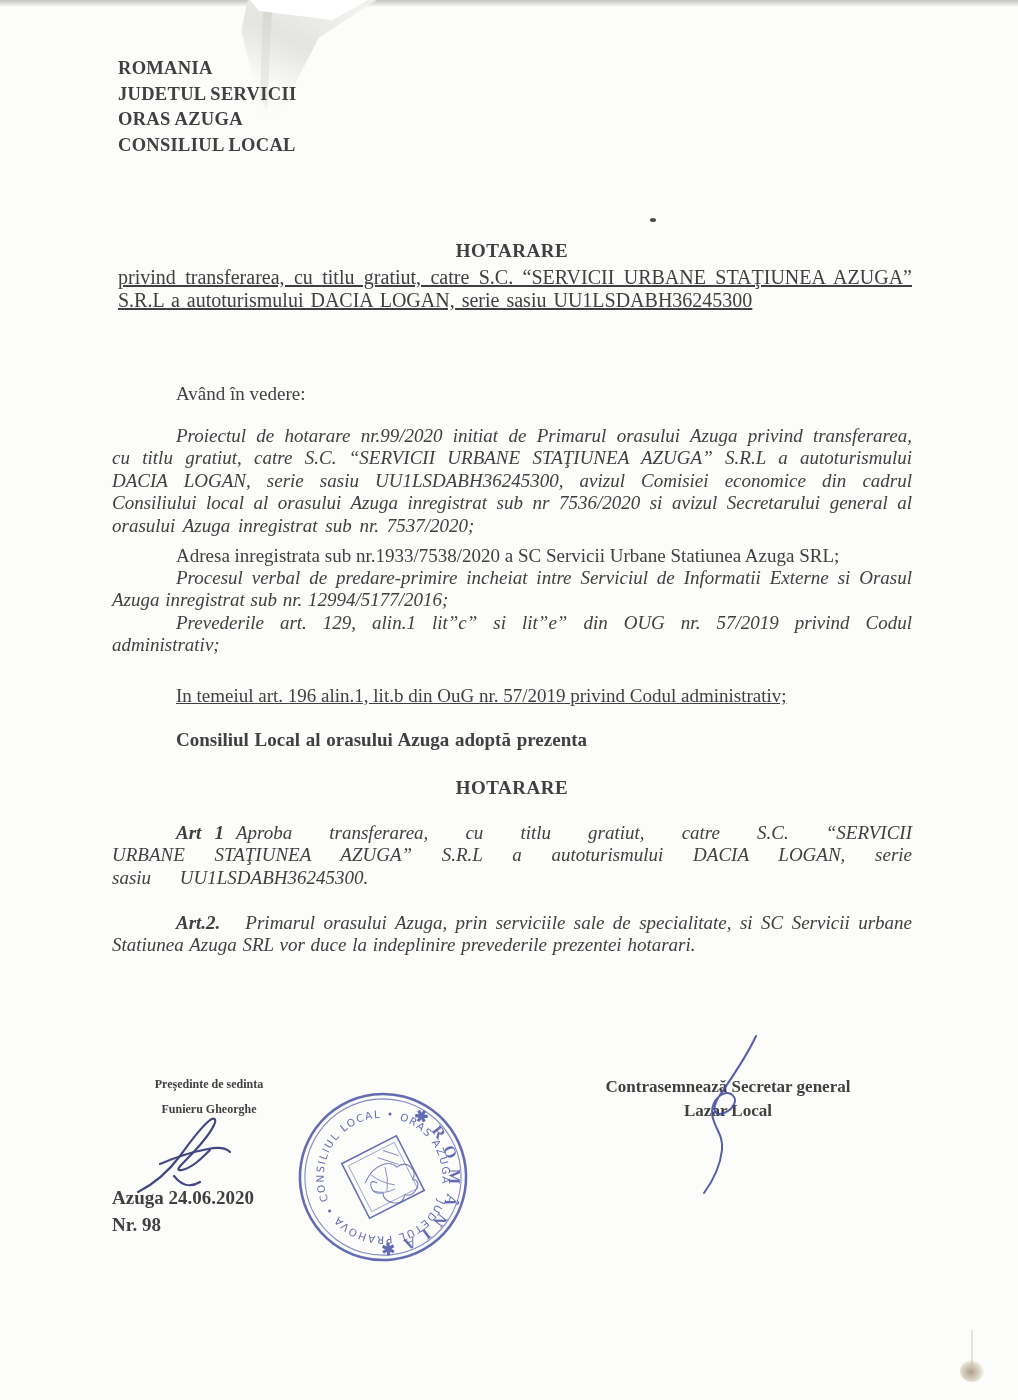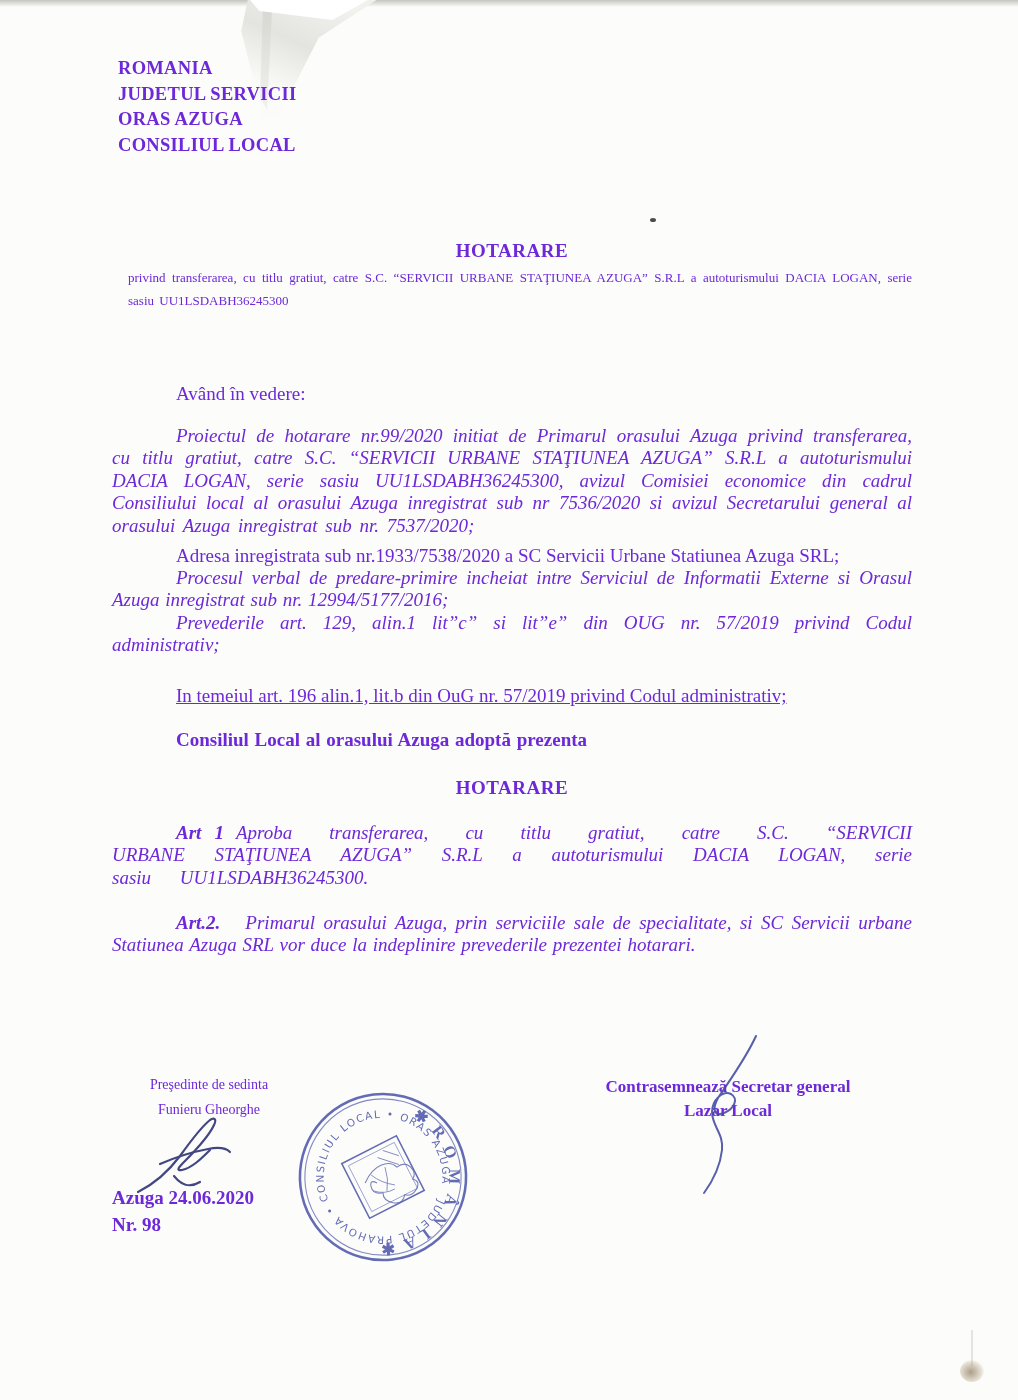--- a/index.html
+++ b/index.html
@@ -2,21 +2,21 @@
 <html lang="ro"><head>
 <meta charset="utf-8">
 <style>
   html,body{margin:0;padding:0;background:#e9e9e6;}
   .page{
     position:relative;
     width:1018px;height:1400px;
     margin:0 auto;
     background:#fcfcfa;
     font-family:"Liberation Serif", serif;
-    color:#6d28d9;
+    color:#404040;
     overflow:hidden;
   }
   
   .top-edge{position:absolute;top:0;left:0;width:100%;height:7px;
     background:linear-gradient(to bottom, rgba(140,140,134,.5), rgba(140,140,134,0));}
   .fold{position:absolute;left:228px;top:0;width:165px;height:118px;
     background:linear-gradient(205deg,#f1f1ee 15%,#e2e2de 45%,#fbfbf9 75%);
     clip-path:polygon(12% 0,90% 0,55% 32%,30% 100%,21% 100%,8% 26%);opacity:.95;}
   .fold-streak{position:absolute;left:260px;top:6px;width:12px;height:104px;
     background:linear-gradient(to bottom,#d4d4cf,#efefeb);
@@ -26,38 +26,38 @@
   .speck{position:absolute;left:650px;top:218px;width:6px;height:4px;background:#4c4c4c;border-radius:50%;}
   .smudge-line{position:absolute;left:971px;top:1330px;width:2px;height:36px;background:#e4e4df;}
   .smudge{position:absolute;left:960px;top:1360px;width:24px;height:22px;
     background:radial-gradient(ellipse at 45% 55%, rgba(120,95,60,.6), rgba(170,150,115,.3) 55%, rgba(0,0,0,0) 75%);
     border-radius:50%;}
   
   .abs{position:absolute;}
   .header-block{left:118px;top:56px;font-weight:bold;font-size:18.5px;line-height:25.5px;letter-spacing:.3px;}
   .title-block{left:112px;top:240px;width:800px;}
   .h-main{margin:0;text-align:center;font-size:19px;font-weight:bold;letter-spacing:.5px;}
-  .subtitle{margin:4px 0 0 16px;font-size:13px;line-height:23px;text-align:justify;word-spacing:2px;}
+  .subtitle{margin:4px 0 0 6px;font-size:20px;line-height:23px;text-align:justify;word-spacing:2px;text-decoration:underline;}
   .body-par{left:112px;width:800px;font-size:19px;line-height:22.4px;margin:0;}
   .indent{text-indent:64px;}
   .just{text-align:justify;font-style:italic;}
   .intro{top:383px;}
   .item0{top:425px;word-spacing:3px;}
   .item1{top:545px;}
   .item2{top:567px;word-spacing:1px;}
   .item3{top:612px;word-spacing:4px;}
   .legal{top:685px;text-decoration:underline;}
   .adopt{top:729px;font-weight:bold;word-spacing:1px;}
   .h2-decision{left:112px;top:777px;width:800px;text-align:center;font-size:19px;font-weight:bold;letter-spacing:.5px;margin:0;}
   .art1{top:822px;word-spacing:24px;}
   .art1 b{margin-right:12px;word-spacing:0;}
   .art2{top:912px;word-spacing:1px;}
   .art2 b{margin-right:25px;}
   
-  .sig-left{left:104px;top:1072px;width:210px;text-align:center;font-weight:normal;font-size:14px;line-height:25px;}
+  .sig-left{left:104px;top:1072px;width:210px;text-align:center;font-weight:bold;font-size:12px;line-height:25px;}
   .sig-right{left:568px;top:1075px;width:320px;text-align:center;font-weight:bold;font-size:17px;line-height:24px;}
   .date-block{left:112px;top:1184px;font-weight:bold;font-size:19px;line-height:27px;}
   .sig-svg{position:absolute;pointer-events:none;}
   .stamp{position:absolute;left:294px;top:1088px;width:178px;height:178px;opacity:.88;}
 </style>
 </head>
 <body>
 
 <div class="page">
 

